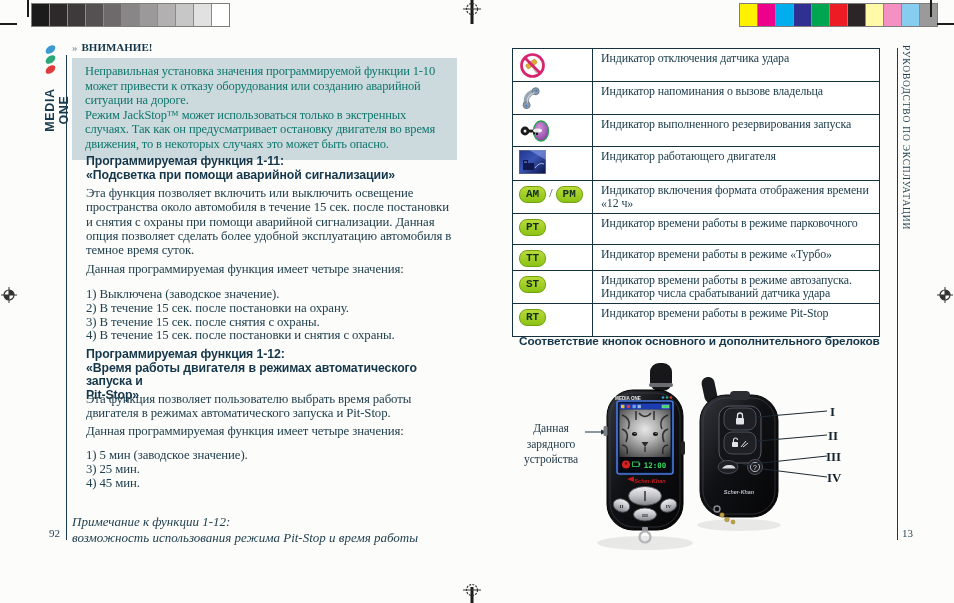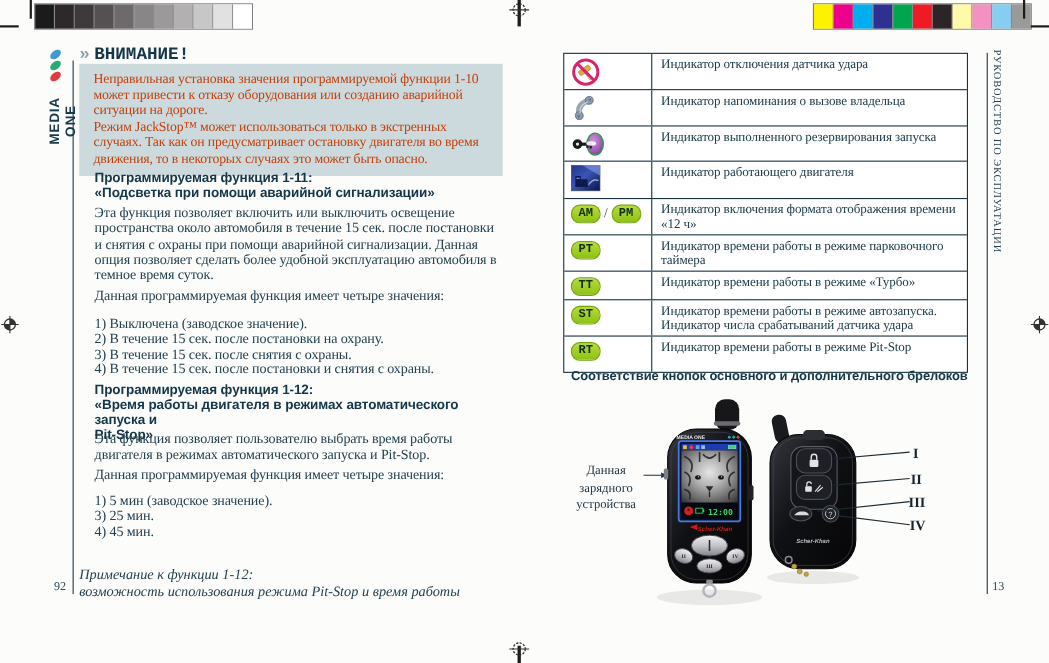--- a/index.html
+++ b/index.html
@@ -14,24 +14,24 @@
   .trim{background:#1c1c1c;}
 
   
   .vert-brand{font-family:"Liberation Sans",sans-serif;font-weight:700;font-size:12.5px;
               letter-spacing:.6px;color:#173a4c;transform:rotate(-90deg);text-align:center;}
   .dot{position:absolute;width:11px;height:7px;border-radius:50%;transform:rotate(-38deg);}
   .rule{background:#1b3a4c;width:1px;}
   .pagenum{font-size:11px;color:#2a4a5a;}
 
   
-  .warn-label{font-family:Liberation Mono, monospace;font-weight:700;font-size:16px;color:#14364a;}
+  .warn-label{font-family:Liberation Serif, serif;font-weight:700;font-size:11px;color:#14364a;}
   .warn-label .chev{color:#8aa0ac;font-weight:700;margin-right:4px;}
   .warn-box{background:#ccdade;padding:6px 10px 8px 13px;width:385px;box-sizing:border-box;
-            font-size:12.5px;line-height:14.6px;letter-spacing:-.15px;color:#c2410c;}
+            font-size:12.5px;line-height:14.6px;letter-spacing:-.15px;color:#0f766e;}
   .h-cond{font-family:"Liberation Sans",sans-serif;font-weight:700;font-size:12.3px;
           line-height:13.6px;color:#14364a;letter-spacing:-.1px;}
   .bodytxt{font-size:12.8px;line-height:14.3px;letter-spacing:-.1px;width:372px;}
   .valuelist div{font-size:12.8px;line-height:13.8px;letter-spacing:-.1px;}
   .note{font-style:italic;font-size:13px;line-height:15.5px;color:#22414f;}
 
   
   .ind-table{width:368px;border:1px solid #16323f;box-sizing:border-box;background:#fff;}
   .ind-row{display:flex;border-top:1px solid #16323f;}
   .ind-row:first-child{border-top:none;}
@@ -258,21 +258,20 @@
         <div>«12 ч»</div>
       </div>
     </div>
 
     <div class="ind-row" style="min-height:30px">
       <div class="ind-icon-cell">
         <span class="badge">PT</span>
       </div>
       <div class="ind-text-cell">
         <div>Индикатор времени работы в режиме парковочного</div>
-        <div>таймера</div>
       </div>
     </div>
 
     <div class="ind-row" style="min-height:25px">
       <div class="ind-icon-cell">
         <span class="badge">TT</span>
       </div>
       <div class="ind-text-cell">
         <div>Индикатор времени работы в режиме «Турбо»</div>
         <div></div>

